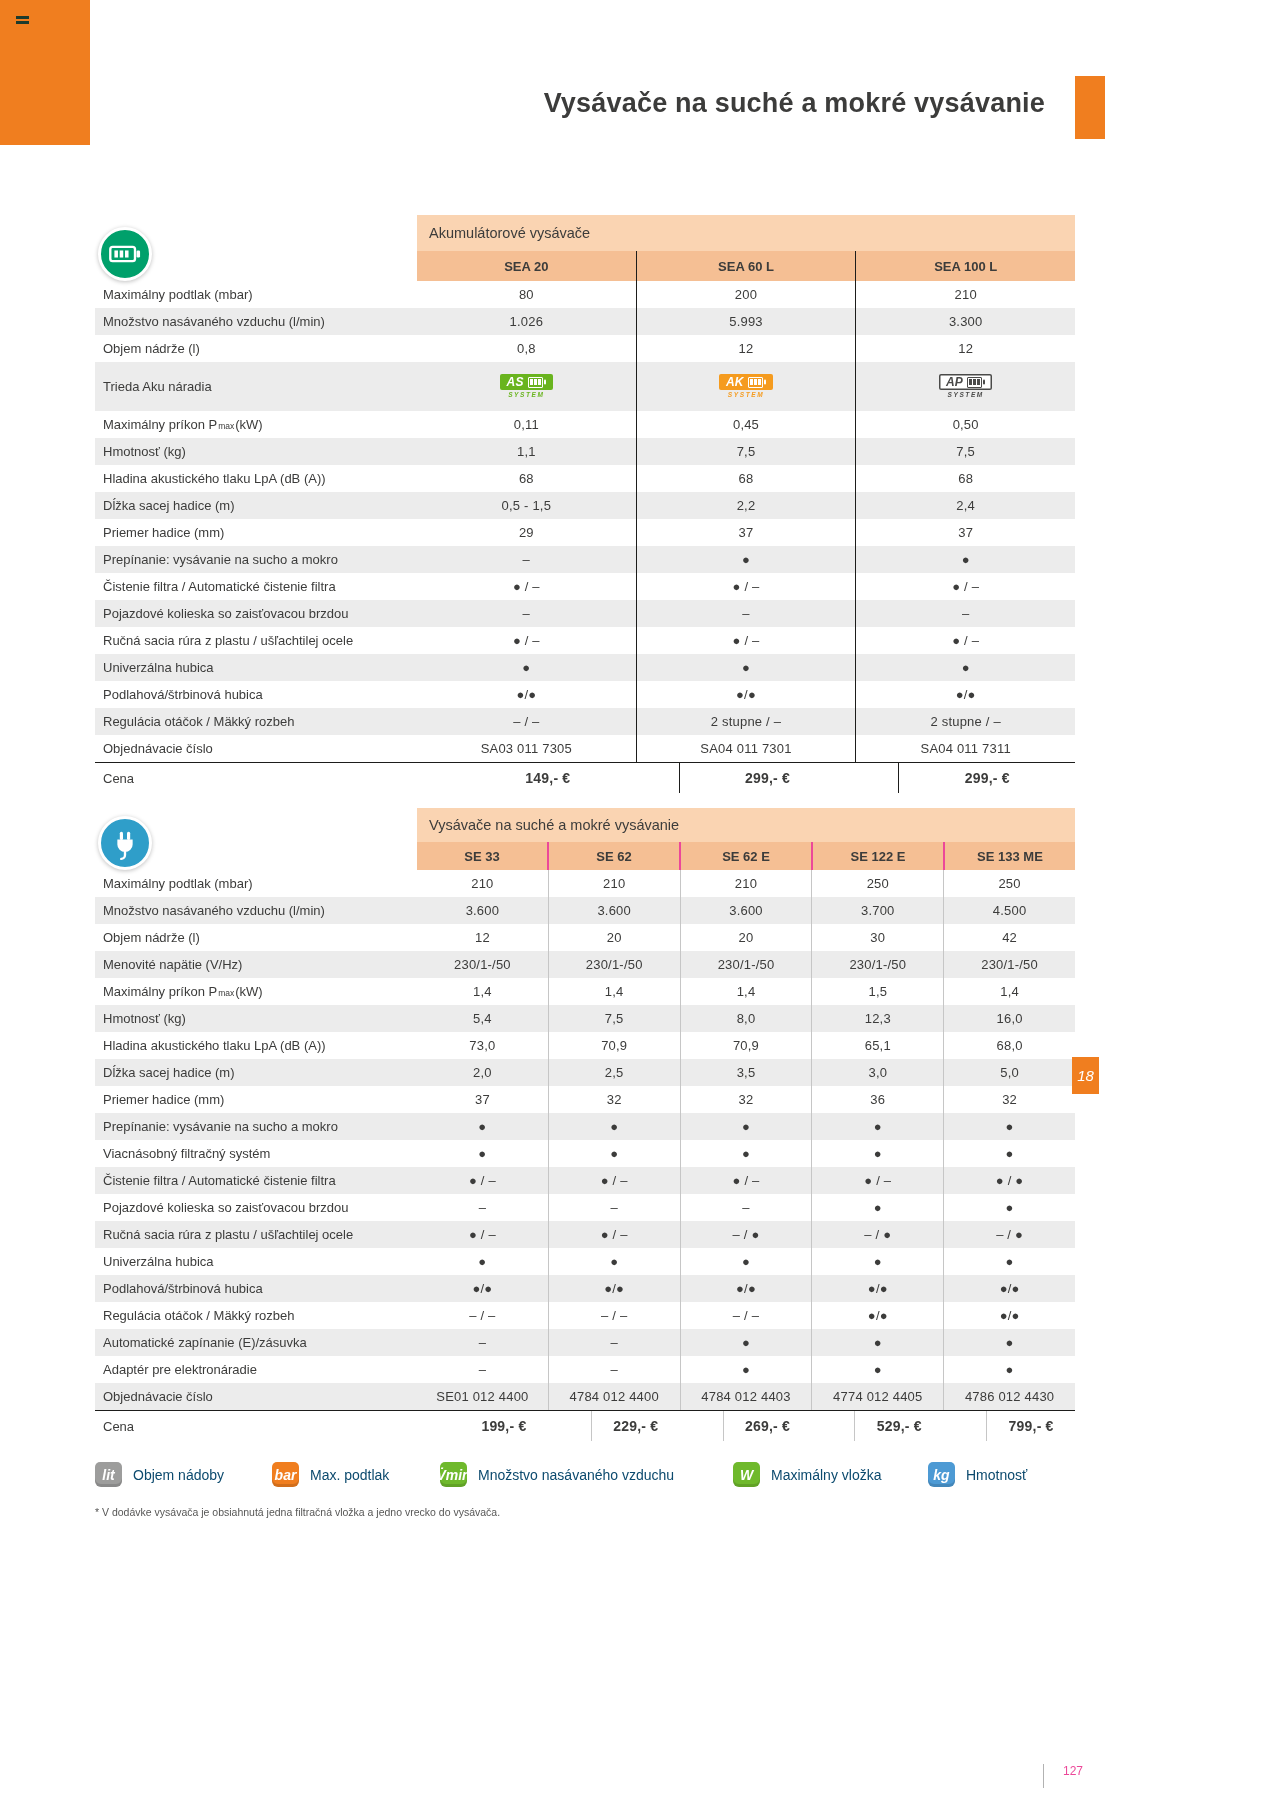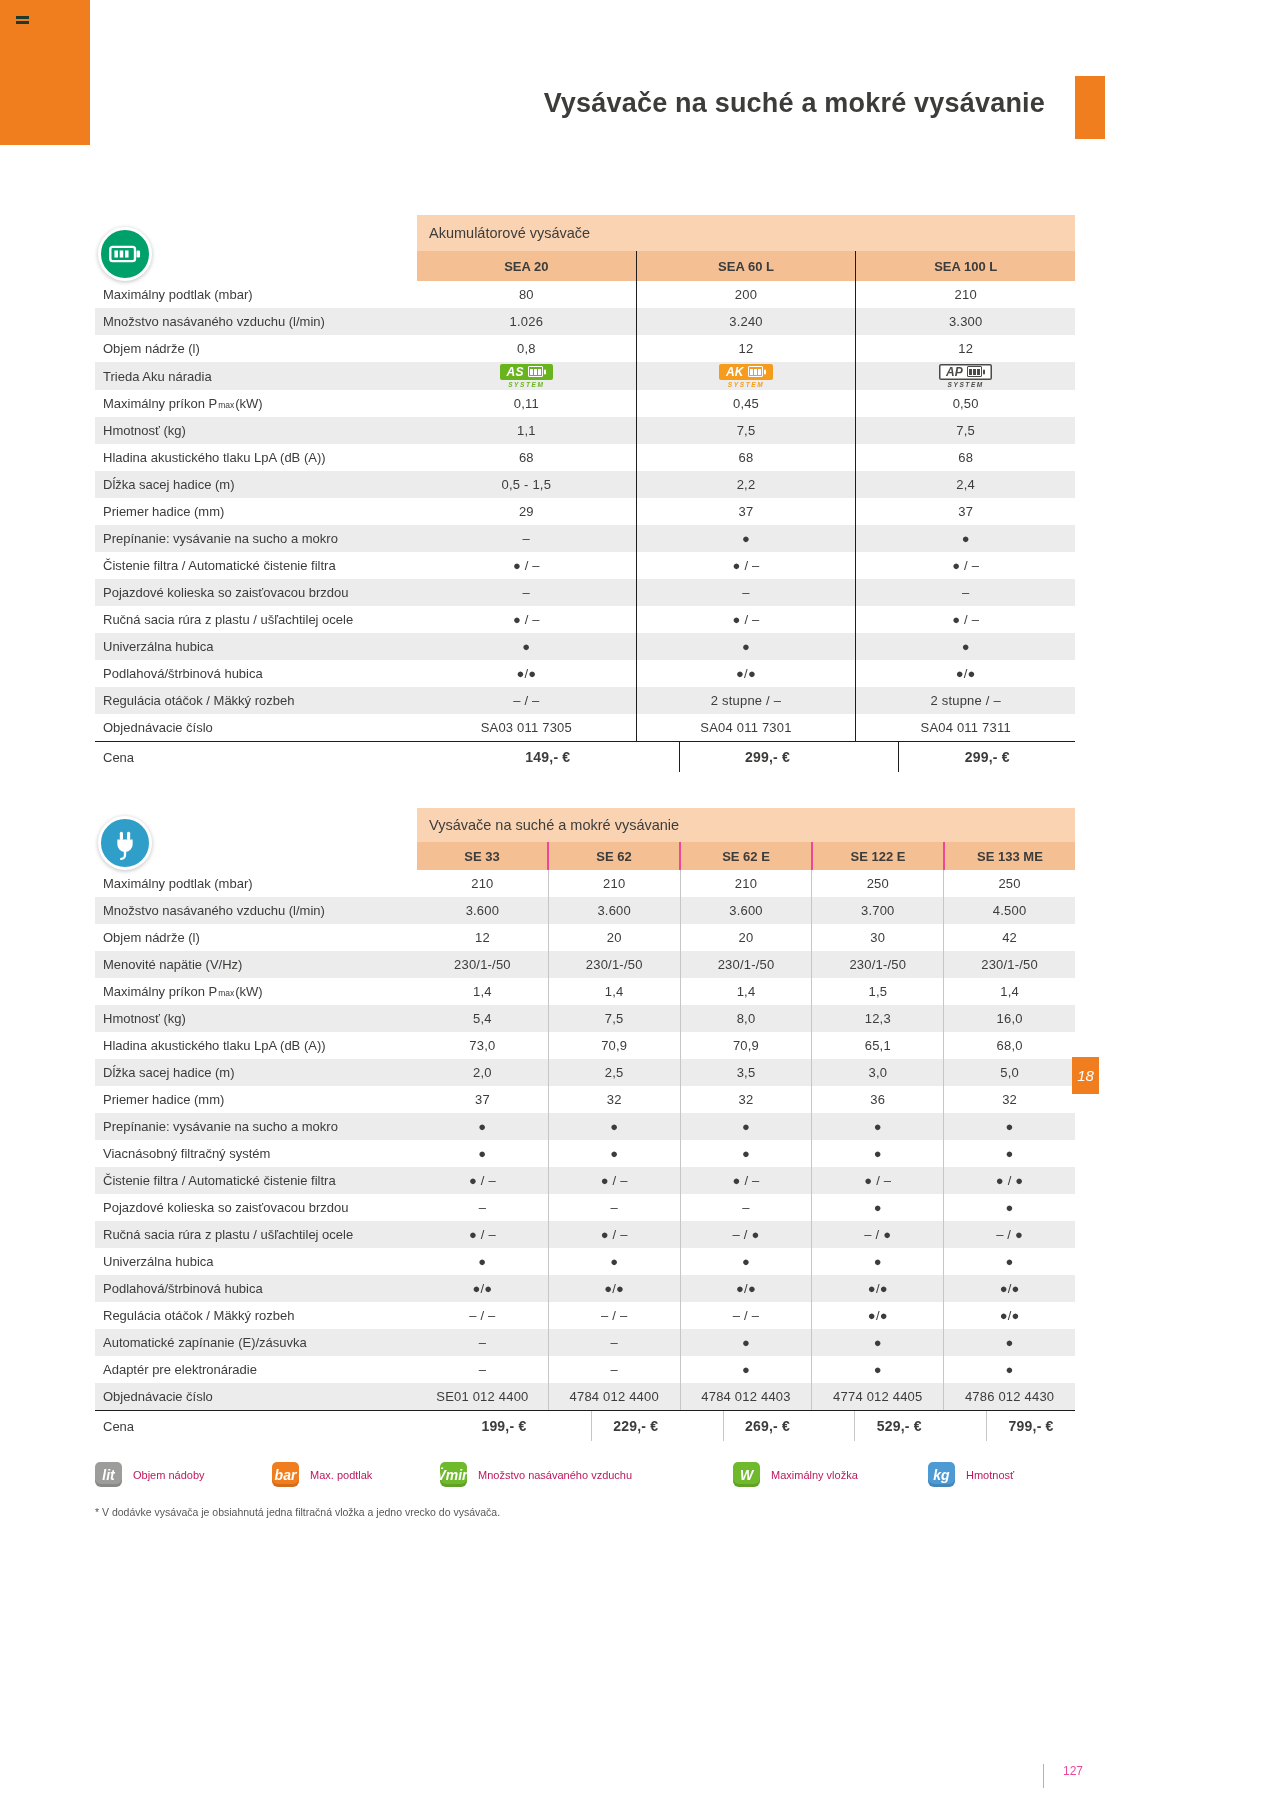--- a/index.html
+++ b/index.html
@@ -24,21 +24,21 @@
   .t-head{display:flex;height:30px;}
   #table2 .t-head{height:28px;}
   .t-label-spacer{width:322px;}
   .t-hcell{flex:1;background:var(--header_band,#F5BF94);display:flex;align-items:center;justify-content:center;
            font-weight:bold;font-size:13px;}
   .t1 .t-hcell + .t-hcell{border-left:1px solid #1d1d1b;}
   .t2 .t-hcell + .t-hcell{border-left:2px solid #ec4899;}
 
   .t-row{display:flex;height:27px;align-items:stretch;background:#fff;}
   .t-row.alt{background:var(--row_alt,#ECECEC);}
-  .t-row.tall{height:28px;}
+  .t-row.tall{height:49px;}
   .t-label{width:322px;display:flex;align-items:center;padding-left:8px;font-size:13px;box-sizing:border-box;}
   .t-label sub{font-size:8.5px;line-height:1;margin:4px 1px 0 1px;}
   .t-cell{flex:1;display:flex;align-items:center;justify-content:center;font-size:13px;letter-spacing:0.2px;}
   .t1 .t-cell + .t-cell{border-left:1px solid #1d1d1b;}
   .t2 .t-cell + .t-cell{border-left:1px solid #c6c6c6;}
   .t-row.price{border-top:1px solid #1d1d1b;background:#fff;height:30px;gap:43px;}
   .t-row.price .t-cell{font-weight:bold;font-size:14px;}
 
   
   .icon-circle{position:absolute;width:54px;height:54px;border-radius:50%;border:3px solid #fff;
@@ -69,21 +69,21 @@
   .legend{position:absolute;top:1462px;left:0;width:1280px;height:44px;}
   .legend-item{position:absolute;display:flex;align-items:center;gap:11px;top:0;}
   .legend-item:nth-child(1){left:95px;}
   .legend-item:nth-child(2){left:272px;}
   .legend-item:nth-child(3){left:440px;}
   .legend-item:nth-child(4){left:733px;}
   .legend-item:nth-child(5){left:928px;}
   .legend-icon{width:27px;height:25px;border-radius:5px 5px 6px 6px;color:#fff;display:flex;align-items:center;
                justify-content:center;font-size:14px;font-weight:bold;font-style:italic;
                box-shadow:inset 0 -3px 0 rgba(0,0,0,.12);}
-  .legend-label{font-size:11px;color:#be185d;}
+  .legend-label{font-size:14px;color:#0c4a6e;}
 
   .footnote{position:absolute;left:95px;top:1506px;font-size:10.5px;color:#575756;}
 
   .side-tab{position:absolute;left:1072px;top:1057px;width:27px;height:37px;background:var(--accent,#F07E1F);
             color:#fff;display:flex;align-items:center;justify-content:center;font-size:15px;font-style:italic;}
 
   .page-footer{position:absolute;left:1043px;top:1764px;display:flex;align-items:flex-start;gap:19px;
                color:#ec4899;font-size:12px;}
   .footer-line{display:block;width:1px;height:24px;background:#b2b2b2;}
 </style>
@@ -123,21 +123,21 @@
     <div class="t-body">
         <div class="t-row">
           <div class="t-label">Maximálny podtlak (mbar)</div>
           <div class="t-cell">80</div>
           <div class="t-cell">200</div>
           <div class="t-cell">210</div>
         </div>
         <div class="t-row alt">
           <div class="t-label">Množstvo nasávaného vzduchu (l/min)</div>
           <div class="t-cell">1.026</div>
-          <div class="t-cell">3.240</div>
+          <div class="t-cell">5.993</div>
           <div class="t-cell">3.300</div>
         </div>
         <div class="t-row">
           <div class="t-label">Objem nádrže (l)</div>
           <div class="t-cell">0,8</div>
           <div class="t-cell">12</div>
           <div class="t-cell">12</div>
         </div>
         <div class="t-row alt tall">
           <div class="t-label">Trieda Aku náradia</div>

